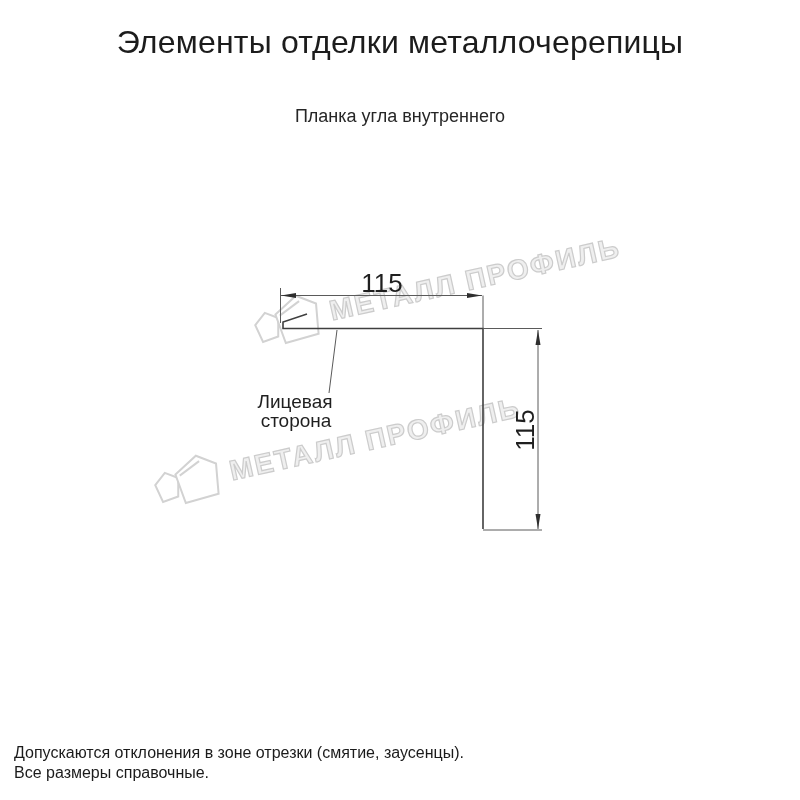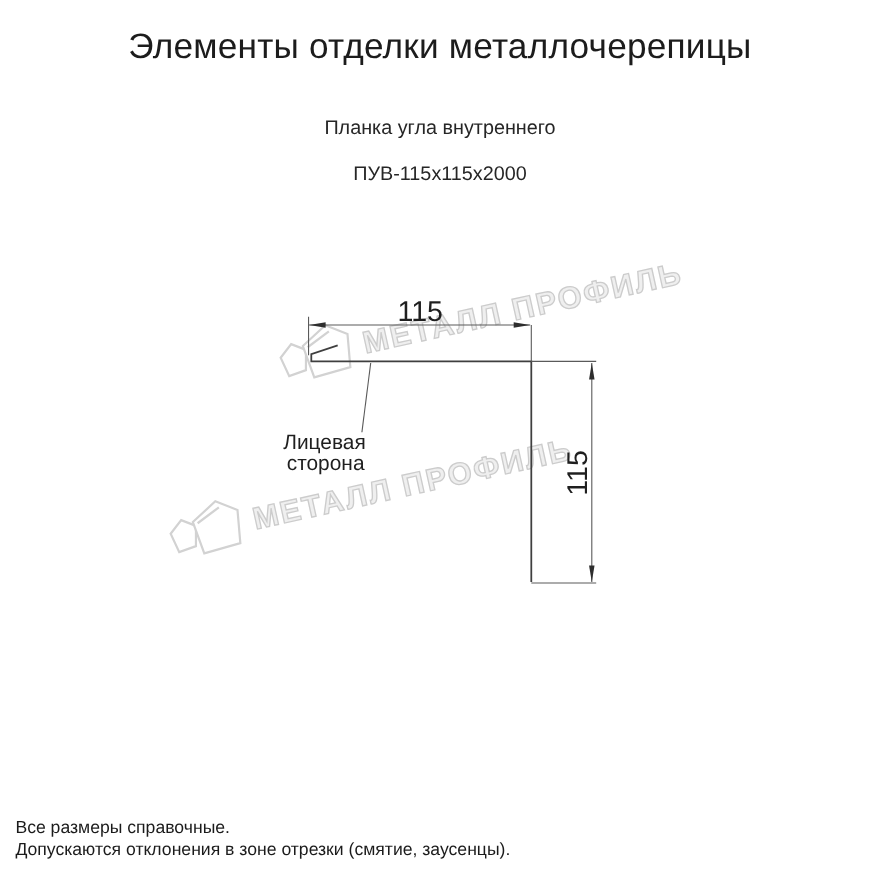--- a/index.html
+++ b/index.html
@@ -79,21 +79,20 @@
 </style>
 </head>
 <body>
 
 <div class="page">
 
   <h1 class="title">Элементы отделки металлочерепицы</h1>
 
   <div class="subtitle">
     <div>Планка угла внутреннего</div>
-    <div>ПУВ-115х115х2000</div>
   </div>
 
   <div class="watermark wm1">
     <span>
       <svg width="72" height="54" viewBox="0 0 72 54">
         <polygon points="4,26 16,16 28,24 24,42 8,44" fill="#ffffff" stroke="#d2d2d2" stroke-width="2"></polygon>
         <polygon points="26,20 50,6 68,18 64,48 30,50" fill="#ffffff" stroke="#d2d2d2" stroke-width="2"></polygon>
         <path d="M30,22 L52,12" fill="none" stroke="#d2d2d2" stroke-width="2"></path>
       </svg>
     </span>
@@ -129,17 +128,17 @@
     <polygon points="538,330 535.5,345 540.5,345" fill="#2e2e2e"></polygon>
     <polygon points="538,529 535.5,514 540.5,514" fill="#2e2e2e"></polygon>
     <text class="dim-text" x="534" y="430" text-anchor="middle" transform="rotate(-90 534 430)">115</text>
 
     <path d="M337,330 L329,393" fill="none" stroke="#5a5a5a" stroke-width="1"></path>
     <text class="face-text" x="295" y="408" text-anchor="middle">Лицевая</text>
     <text class="face-text" x="296" y="427" text-anchor="middle">сторона</text>
   </svg>
 
   <div class="footnotes">
+    <div>Допускаются отклонения в зоне отрезки (смятие, заусенцы).</div>
     <div>Все размеры справочные.</div>
-    <div>Допускаются отклонения в зоне отрезки (смятие, заусенцы).</div>
   </div>
 
 </div>
 
 </body></html>

